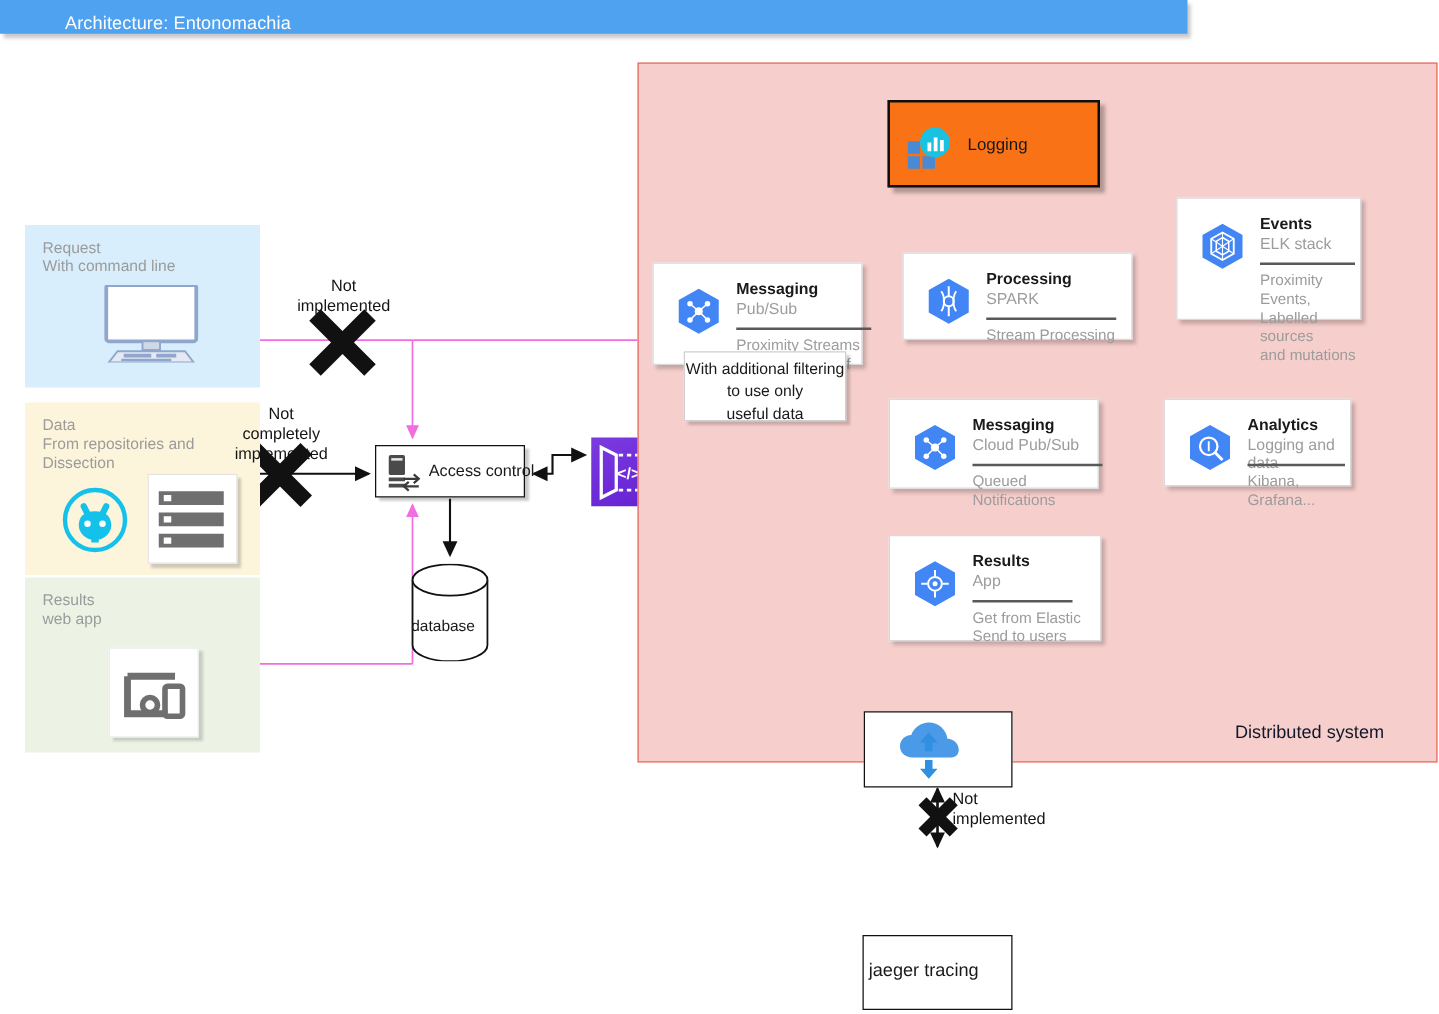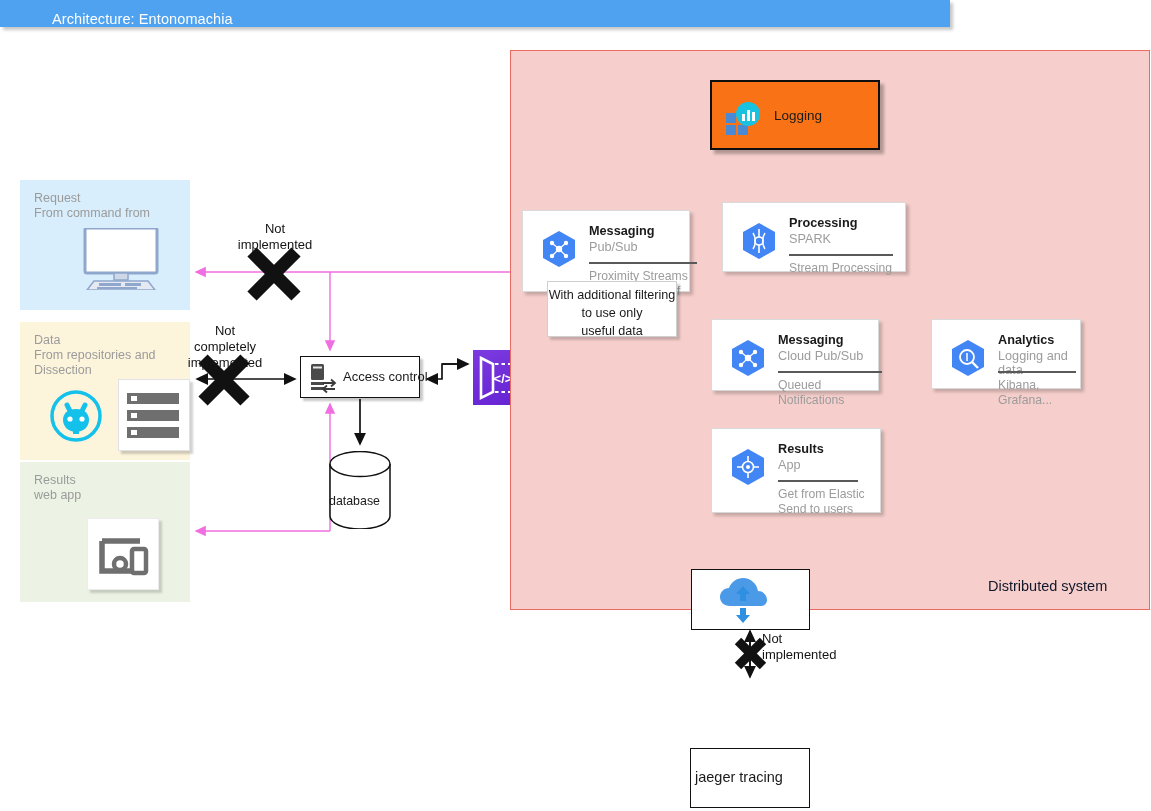--- a/index.html
+++ b/index.html
@@ -20,21 +20,21 @@
     left: 0; top: 0; width: 950px; height: 27px;
     background: #4ea2f0;
     box-shadow: 3px 3px 3px rgba(0,0,0,0.22);
   }
   #titlebar .tl {
     position: absolute; left: 52px; top: 11px;
     color: #ffffff; font-size: 14.5px; letter-spacing: .1px;
   }
 
   
-  .lpanel { width: 170px; }
+  .lpanel { width: 188px; }
   .lpanel .h1 { position:absolute; left:14px; top:11px; color:#9b9b9b; font-size:12.5px; line-height:15px; width:150px;}
   #panel-request { left: 20px; top: 180px; height: 130px; background: #d8eefc; }
   #panel-data    { left: 20px; top: 322px; height: 138px; background: #fdf4dc; }
   #panel-results { left: 20px; top: 462px; height: 140px; background: #ecf3e4; }
 
   
   .monitor { position:absolute; left:57px; top:48px; width:88px; height:62px; }
   
   .gh { position:absolute; left:29px; top:67px; width:54px; height:54px; }
   
@@ -218,21 +218,21 @@
     </g>
   </svg>
 
   <div class="abs" id="titlebar">
     <div class="tl">Architecture: Entonomachia</div>
   </div>
 
   <div class="abs lpanel" id="panel-request">
     <div class="h1">
       <div>Request</div>
-      <div>From command from</div>
+      <div>With command line</div>
     </div>
     <svg class="monitor" viewBox="0 0 88 62">
       <rect x="8" y="0" width="72" height="45" rx="2" fill="#ffffff" stroke="#8fa7cc" stroke-width="3"></rect>
       <rect x="37" y="45" width="14" height="7" fill="#cfd8e6" stroke="#8fa7cc" stroke-width="1.5"></rect>
       <path d="M17,53 L71,53 L78,62 L10,62 Z" fill="#e4e9f2" stroke="#8fa7cc" stroke-width="1.5"></path>
       <rect x="22" y="55" width="22" height="3" fill="#8fa7cc"></rect>
       <rect x="48" y="55" width="16" height="3" fill="#8fa7cc"></rect>
       <rect x="20" y="59" width="40" height="2" fill="#8fa7cc"></rect>
     </svg>
   </div>
@@ -361,20 +361,36 @@
       <path d="M26,12 C23,16 23,24 26,28" fill="none" stroke="#fff" stroke-width="1.5"></path>
     </svg>
     <div class="ttl">Processing</div>
     <div class="sub">SPARK</div>
     <div class="rule"></div>
     <div class="desc">
       <div>Stream Processing</div>
     </div>
   </div>
 
+  <div class="abs card" id="card-events">
+    <svg class="ico" viewBox="0 0 40 40">
+      <path d="M20,2 L36,11 L36,29 L20,38 L4,29 L4,11 Z" fill="#4285f4"></path>
+      <path d="M20,9 L29,14 L29,26 L20,31 L11,26 L11,14 Z" fill="none" stroke="#fff" stroke-width="1.5"></path>
+      <path d="M20,13 L25,16 L25,24 L20,27 L15,24 L15,16 Z" fill="none" stroke="#fff" stroke-width="1.2"></path>
+      <path d="M20,9 L20,31 M11,14 L29,26 M29,14 L11,26" stroke="#fff" stroke-width="0.9"></path>
+    </svg>
+    <div class="ttl">Events</div>
+    <div class="sub">ELK stack</div>
+    <div class="rule"></div>
+    <div class="desc">
+      <div>Proximity Events,</div>
+      <div>Labelled sources</div>
+      <div>and mutations</div>
+    </div>
+  </div>
 
   <div class="abs card" id="card-messaging2">
     <svg class="ico" viewBox="0 0 40 40">
       <path d="M20,2 L36,11 L36,29 L20,38 L4,29 L4,11 Z" fill="#4285f4"></path>
       <circle cx="20" cy="20" r="3.2" fill="#fff"></circle>
       <circle cx="13" cy="14" r="2.2" fill="#fff"></circle>
         <circle cx="27" cy="14" r="2.2" fill="#fff"></circle>
       <circle cx="13" cy="27" r="2.2" fill="#fff"></circle>
         <circle cx="27" cy="27" r="2.2" fill="#fff"></circle>
       <path d="M20,20 L13,14 M20,20 L27,14 M20,20 L13,27 M20,20 L27,27" stroke="#fff" stroke-width="1.3"></path>

